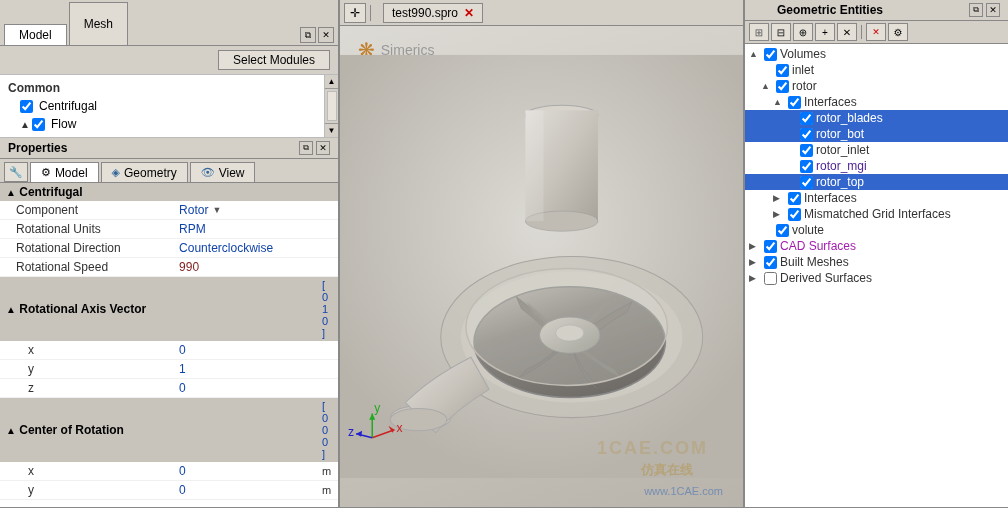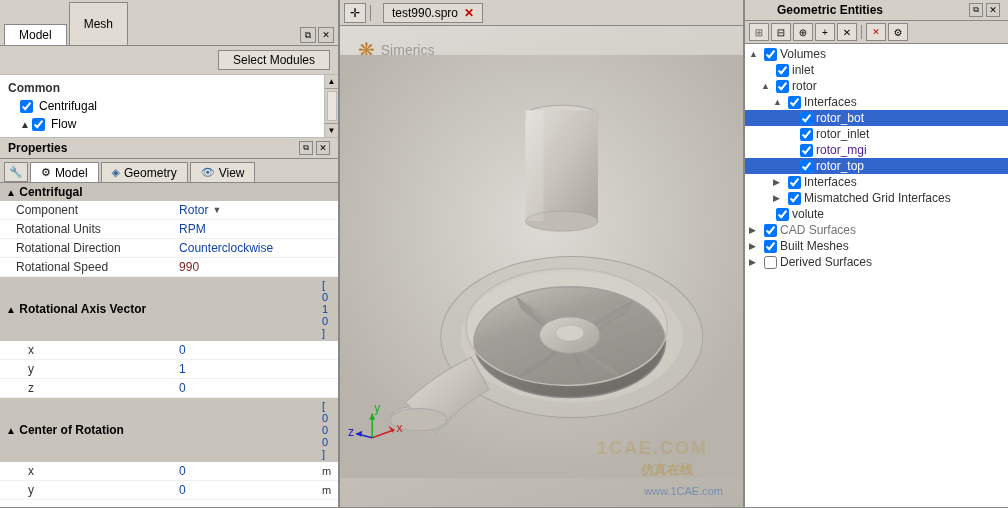--- a/index.html
+++ b/index.html
@@ -282,20 +282,25 @@
           <span style="font-size: 12px; color: rgb(51, 51, 51);">rotor</span>
         </div>
         <div style="display: flex; align-items: center; padding: 1px 4px 1px 28px; cursor: pointer; background: transparent;">
           <span style="width: 12px; font-size: 9px; color: rgb(85, 85, 85); flex-shrink: 0;">▲</span>
           <input type="checkbox" checked="" style="width: 13px; height: 13px; margin: 0px 3px; flex-shrink: 0;">
           <span style="font-size: 12px; color: rgb(51, 51, 51);">Interfaces</span>
         </div>
         <div style="display: flex; align-items: center; padding: 1px 4px 1px 40px; cursor: pointer; background: rgb(51, 102, 204);">
           <span style="width: 12px; font-size: 9px; color: rgb(255, 255, 255); flex-shrink: 0;"></span>
           <input type="checkbox" checked="" style="width: 13px; height: 13px; margin: 0px 3px; flex-shrink: 0;">
+          <span style="font-size: 12px; color: rgb(255, 255, 255);">rotor_blades</span>
+        </div>
+        <div style="display: flex; align-items: center; padding: 1px 4px 1px 40px; cursor: pointer; background: rgb(51, 102, 204);">
+          <span style="width: 12px; font-size: 9px; color: rgb(255, 255, 255); flex-shrink: 0;"></span>
+          <input type="checkbox" checked="" style="width: 13px; height: 13px; margin: 0px 3px; flex-shrink: 0;">
           <span style="font-size: 12px; color: rgb(255, 255, 255);">rotor_bot</span>
         </div>
         <div style="display: flex; align-items: center; padding: 1px 4px 1px 40px; cursor: pointer; background: transparent;">
           <span style="width: 12px; font-size: 9px; color: rgb(85, 85, 85); flex-shrink: 0;"></span>
           <input type="checkbox" checked="" style="width: 13px; height: 13px; margin: 0px 3px; flex-shrink: 0;">
           <span style="font-size: 12px; color: rgb(51, 51, 51);">rotor_inlet</span>
         </div>
         <div style="display: flex; align-items: center; padding: 1px 4px 1px 40px; cursor: pointer; background: transparent;">
           <span style="width: 12px; font-size: 9px; color: rgb(85, 85, 85); flex-shrink: 0;"></span>
           <input type="checkbox" checked="" style="width: 13px; height: 13px; margin: 0px 3px; flex-shrink: 0;">
@@ -317,21 +322,21 @@
           <span style="font-size: 12px; color: rgb(51, 51, 51);">Mismatched Grid Interfaces</span>
         </div>
         <div style="display: flex; align-items: center; padding: 1px 4px 1px 16px; cursor: pointer; background: transparent;">
           <span style="width: 12px; font-size: 9px; color: rgb(85, 85, 85); flex-shrink: 0;"></span>
           <input type="checkbox" checked="" style="width: 13px; height: 13px; margin: 0px 3px; flex-shrink: 0;">
           <span style="font-size: 12px; color: rgb(51, 51, 51);">volute</span>
         </div>
         <div style="display: flex; align-items: center; padding: 1px 4px; cursor: pointer; background: transparent;">
           <span style="width: 12px; font-size: 9px; color: rgb(85, 85, 85); flex-shrink: 0;">▶</span>
           <input type="checkbox" checked="" style="width: 13px; height: 13px; margin: 0px 3px; flex-shrink: 0;">
-          <span style="font-size: 12px; color: #737373;">CAD Surfaces</span>
+          <span style="font-size: 12px; color: #a21caf;">CAD Surfaces</span>
         </div>
         <div style="display: flex; align-items: center; padding: 1px 4px; cursor: pointer; background: transparent;">
           <span style="width: 12px; font-size: 9px; color: rgb(85, 85, 85); flex-shrink: 0;">▶</span>
           <input type="checkbox" checked="" style="width: 13px; height: 13px; margin: 0px 3px; flex-shrink: 0;">
           <span style="font-size: 12px; color: rgb(51, 51, 51);">Built Meshes</span>
         </div>
         <div style="display: flex; align-items: center; padding: 1px 4px; cursor: pointer; background: transparent;">
           <span style="width: 12px; font-size: 9px; color: rgb(85, 85, 85); flex-shrink: 0;">▶</span>
           <input type="checkbox" style="width: 13px; height: 13px; margin: 0px 3px; flex-shrink: 0;">
           <span style="font-size: 12px; color: rgb(51, 51, 51);">Derived Surfaces</span>

